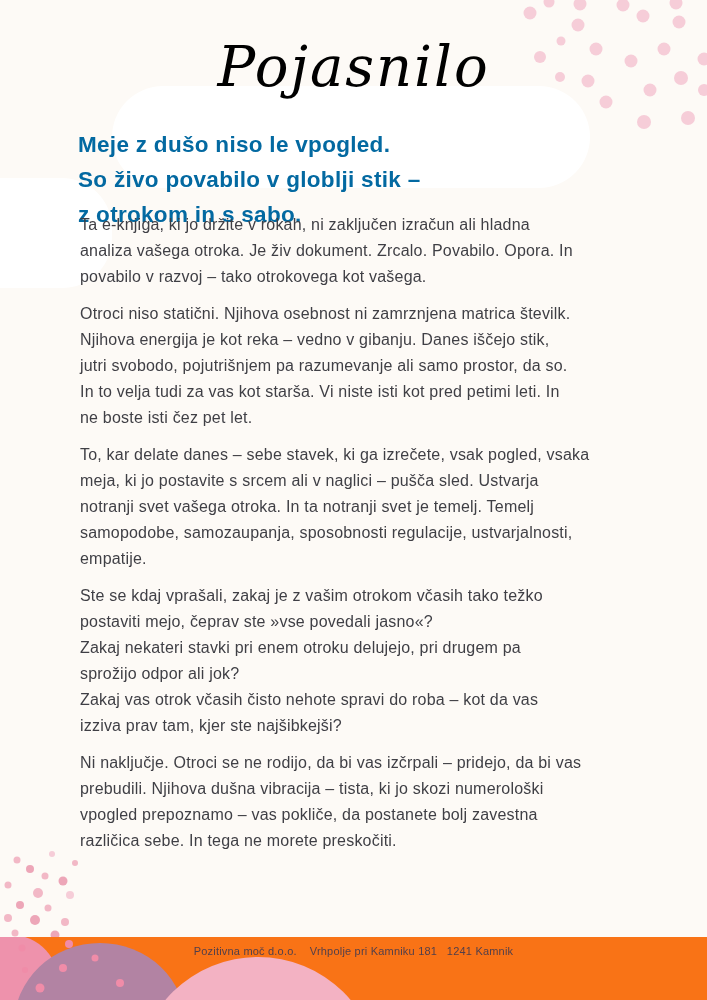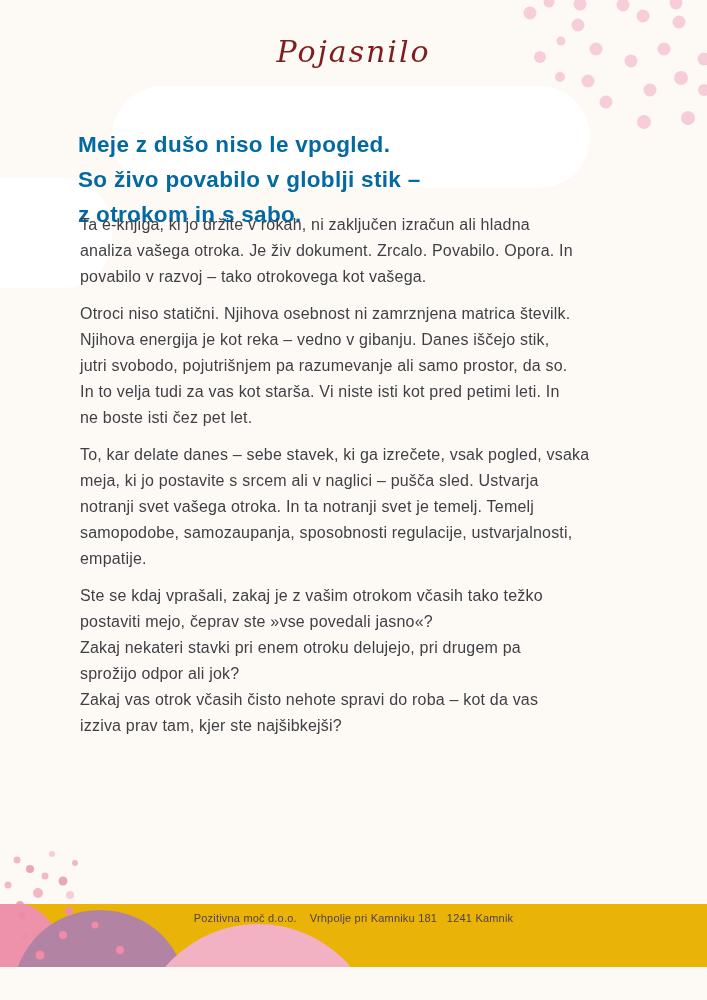--- a/index.html
+++ b/index.html
@@ -22,22 +22,22 @@
   .title-card{
     position:absolute;left:112px;top:86px;
     width:478px;height:102px;
     background:#ffffff;border-radius:52px;
   }
   .script-header{
     position:absolute;left:0;top:34px;width:707px;
     text-align:center;
     font-family:"DejaVu Serif",serif;
     font-style:italic;
-    font-size:30px;
-    color:#7f1d1d;
+    font-size:56px;
+    color:#000000;
     letter-spacing:2px;
     white-space:pre-line;
   }
   .page-title{
     position:absolute;left:78px;top:112px;width:550px;
     text-align:left;
     font-size:22.5px;line-height:35px;
     color:#0369a1;
     letter-spacing:0.3px;
     white-space:pre-line;
@@ -46,23 +46,23 @@
     position:absolute;left:80px;top:212px;width:560px;
   }
   .body-copy p{
     margin:0 0 11px 0;
     font-size:16px;line-height:26px;
     color:#3f3f45;
     letter-spacing:0.2px;
     white-space:pre-line;
   }
   .footer{
-    position:absolute;left:0;top:904px;
+    position:absolute;left:0;top:937px;
     width:707px;height:63px;
-    background:#eab308;
+    background:#f97316;
   }
   .footer-shapes{position:absolute;left:0;top:0;}
   .footer-text{
     position:relative;z-index:2;
     padding-top:7px;
     text-align:center;
     font-size:11px;line-height:14px;
     color:#513f4b;
     letter-spacing:0.2px;
   }
@@ -123,20 +123,24 @@
 meja, ki jo postavite s srcem ali v naglici – pušča sled. Ustvarja
 notranji svet vašega otroka. In ta notranji svet je temelj. Temelj
 samopodobe, samozaupanja, sposobnosti regulacije, ustvarjalnosti,
 empatije.</p>
     <p>Ste se kdaj vprašali, zakaj je z vašim otrokom včasih tako težko
 postaviti mejo, čeprav ste »vse povedali jasno«?
 Zakaj nekateri stavki pri enem otroku delujejo, pri drugem pa
 sprožijo odpor ali jok?
 Zakaj vas otrok včasih čisto nehote spravi do roba – kot da vas
 izziva prav tam, kjer ste najšibkejši?</p>
+    <p>Ni naključje. Otroci se ne rodijo, da bi vas izčrpali – pridejo, da bi vas
+prebudili. Njihova dušna vibracija – tista, ki jo skozi numerološki
+vpogled prepoznamo – vas pokliče, da postanete bolj zavestna
+različica sebe. In tega ne morete preskočiti.</p>
   </div>
 
   <svg class="deco deco-bottomleft" width="90" height="92" viewBox="0 0 90 92">
     <g>
       <circle cx="17" cy="14" r="3.5" fill="#f2b8c6"></circle>
         <circle cx="52" cy="8" r="3" fill="#f6cdd8"></circle>
       <circle cx="30" cy="23" r="4" fill="#eda6b8"></circle>
         <circle cx="75" cy="17" r="3" fill="#f2b8c6"></circle>
       <circle cx="45" cy="30" r="3.5" fill="#f2b8c6"></circle>
         <circle cx="63" cy="35" r="4.5" fill="#eda6b8"></circle>

